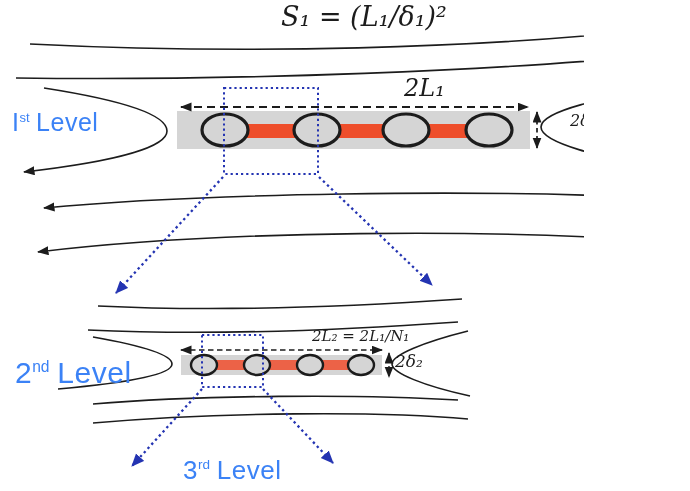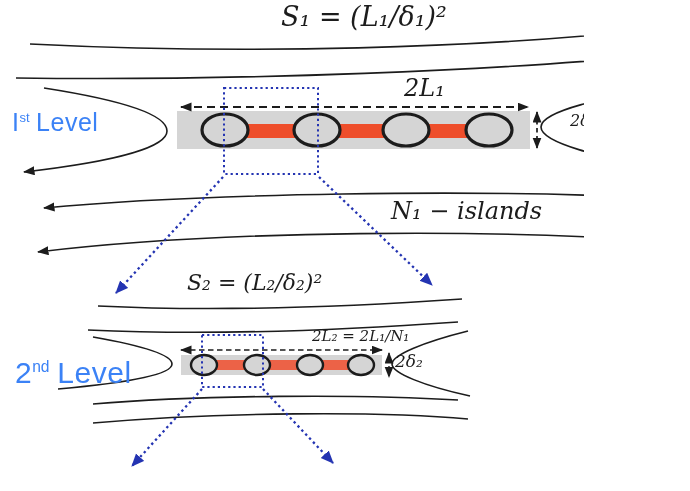--- a/index.html
+++ b/index.html
@@ -108,31 +108,32 @@
       <path class="zoomArrow" d="M 263 389 L 333 463" marker-end="url(#mArrBlue)"></path>
     </g>
   </svg>
 
   <div class="lbl math" style="left:281px;top:3px;font-size:27px;">S₁ = (L₁/δ₁)²</div>
 
   <div class="lbl math" style="left:404px;top:76px;font-size:24px;">2L₁</div>
 
   <div class="lbl math" style="left:542px;top:113px;font-size:16px;margin-left:28px;">2δ₁</div>
 
-  <div class="lbl math" style="left:391px;top:199px;font-size:24px;">N₁ − islands</div>
 
   <div class="lbl ordinal" style="left:12px;top:110px;font-size:25px;">
     <span>I</span><sup>st</sup><span class="word">Level</span>
   </div>
 
-  <div class="lbl math" style="left:187px;top:272px;font-size:22px;">S₂ = (L₂/δ₂)²</div>
 
   <div class="lbl math" style="left:268px;top:329px;font-size:15px;margin-left:44px;">2L₂ = 2L₁/N₁</div>
 
   <div class="lbl math" style="left:395px;top:353px;font-size:17px;">2δ₂</div>
 
 
   <div class="lbl ordinal" style="left:15px;top:358px;font-size:30px;">
     <span>2</span><sup>nd</sup><span class="word">Level</span>
   </div>
 
+  <div class="lbl ordinal" style="left:183px;top:457px;font-size:26px;">
+    <span>3</span><sup>rd</sup><span class="word">Level</span>
+  </div>
 
 </div>
 
 </body></html>

